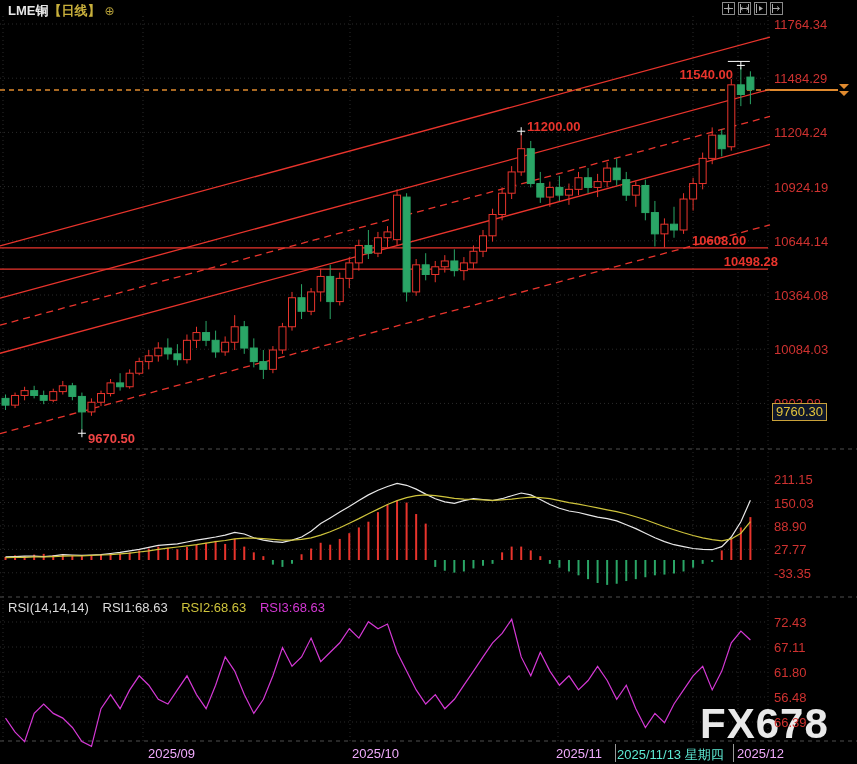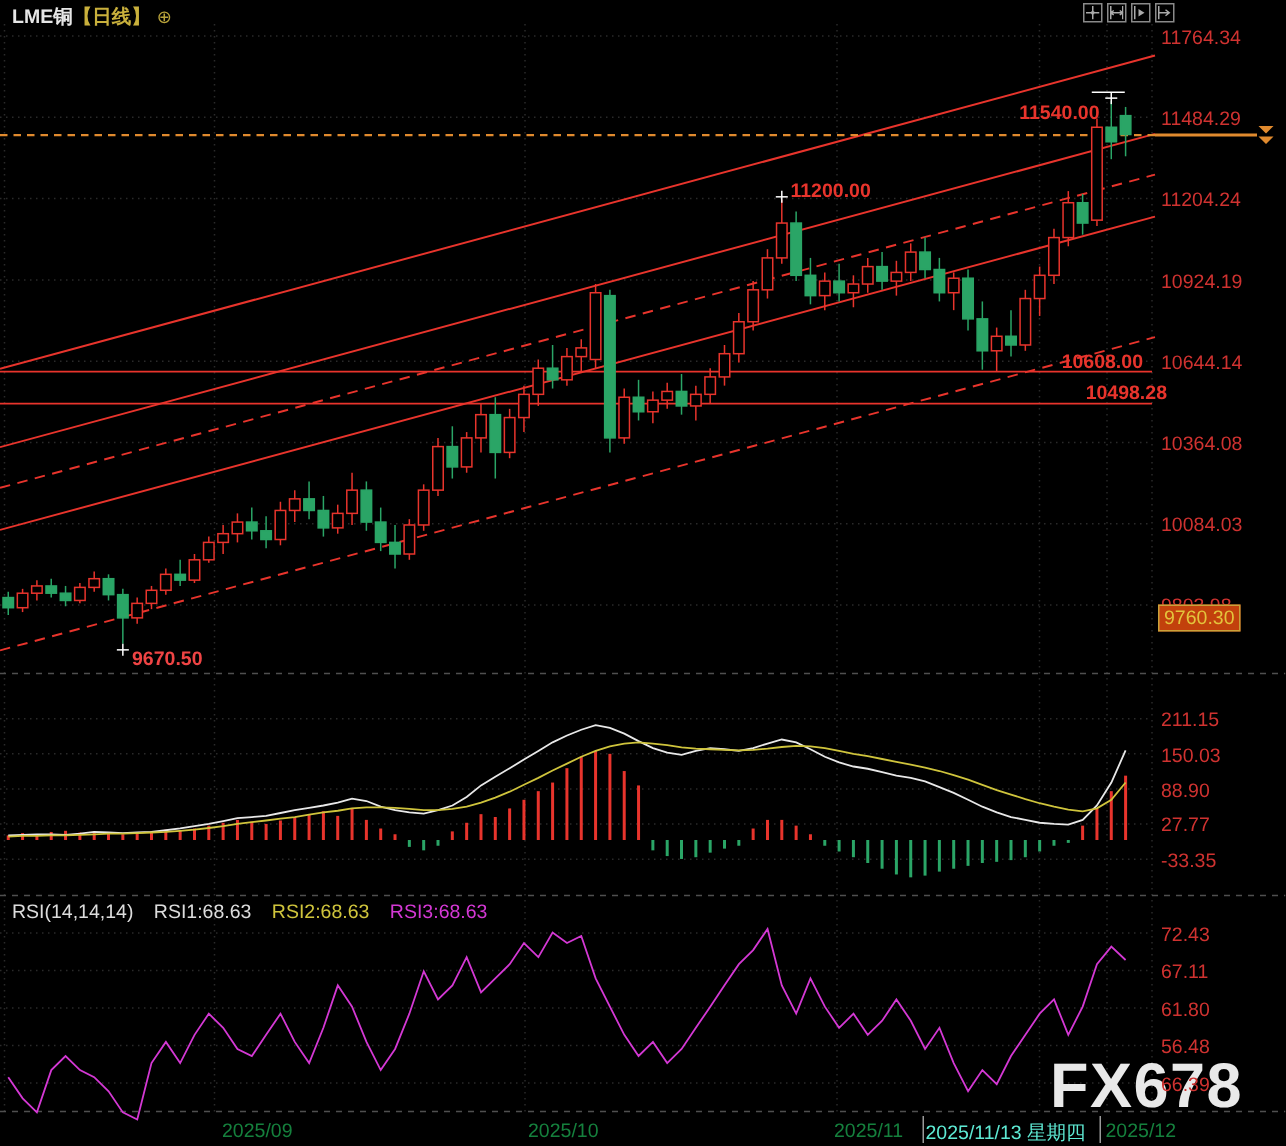--- a/index.html
+++ b/index.html
@@ -12,26 +12,26 @@
   .title-period{color:#c9b03c;}
   .plus-icon{color:#b8a23a;font-weight:normal;margin-left:4px;font-size:12px;}
   .toolbar{left:722px;top:2px;display:flex;gap:3px;}
   .tool{width:13px;height:13px;border:1px solid #8a8a8a;box-sizing:border-box;
         display:flex;align-items:center;justify-content:center;background:#000;}
   .pane-header{font-size:13px;color:#dcdcdc;}
   .pane-header span{margin-right:10px;}
   .hdr-yellow{color:#cfc43c;}
   .hdr-magenta{color:#d438d4;}
   .tick{position:absolute;left:774px;font-size:13px;color:#cf3230;}
-  .xlab{position:absolute;top:746px;font-size:13px;color:#15803d;}
+  .xlab{position:absolute;top:746px;font-size:13px;color:#f0abfc;}
   .xlab.hl{color:#5eead4;}
   .ann{position:absolute;font-size:13px;font-weight:bold;color:#e8342c;}
   .ann.green{color:#ef4444;}
   .price-tag{position:absolute;left:772px;font-size:13px;color:#e3c43c;
-             border:1px solid #c9a23a;background:#c2410c;padding:0 3px;line-height:16px;}
+             border:1px solid #c9a23a;background:#0f172a;padding:0 3px;line-height:16px;}
   .watermark{left:700px;top:700px;font-size:42px;font-weight:bold;color:#e9e9e9;
              letter-spacing:1px;}
   .datebar-tick{position:absolute;top:744px;width:1px;height:18px;background:#999;}
 </style>
 </head>
 <body>
 
 <div id="stage">
 
   <svg id="plot" width="857" height="764">
@@ -373,21 +373,21 @@
       <div class="tick" style="top:472px">211.15</div>
       <div class="tick" style="top:496px">150.03</div>
       <div class="tick" style="top:519px">88.90</div>
       <div class="tick" style="top:542px">27.77</div>
       <div class="tick" style="top:566px">-33.35</div>
       <div class="tick" style="top:615px">72.43</div>
       <div class="tick" style="top:640px">67.11</div>
       <div class="tick" style="top:665px">61.80</div>
       <div class="tick" style="top:690px">56.48</div>
       <div class="tick" style="top:715px">66.39</div>
-      <div class="ann" style="left:692px;top:233px;width:70px;text-align:right">10608.00</div>
+      <div class="ann" style="left:692px;top:233px;width:70px;text-align:left">10608.00</div>
       <div class="ann" style="left:708px;top:254px;width:70px;text-align:right">10498.28</div>
       <div class="ann" style="left:653px;top:67px;width:80px;text-align:right">11540.00</div>
       <div class="ann" style="left:527px;top:119px">11200.00</div>
       <div class="ann green" style="left:88px;top:431px">9670.50</div>
       <div class="price-tag" style="top:403px">9760.30</div>
       <div class="xlab" style="left:148px">2025/09</div>
       <div class="xlab" style="left:352px">2025/10</div>
       <div class="xlab" style="left:556px">2025/11</div>
       <div class="xlab hl" style="left:617px">2025/11/13 星期四</div>
       <div class="xlab" style="left:737px">2025/12</div>

